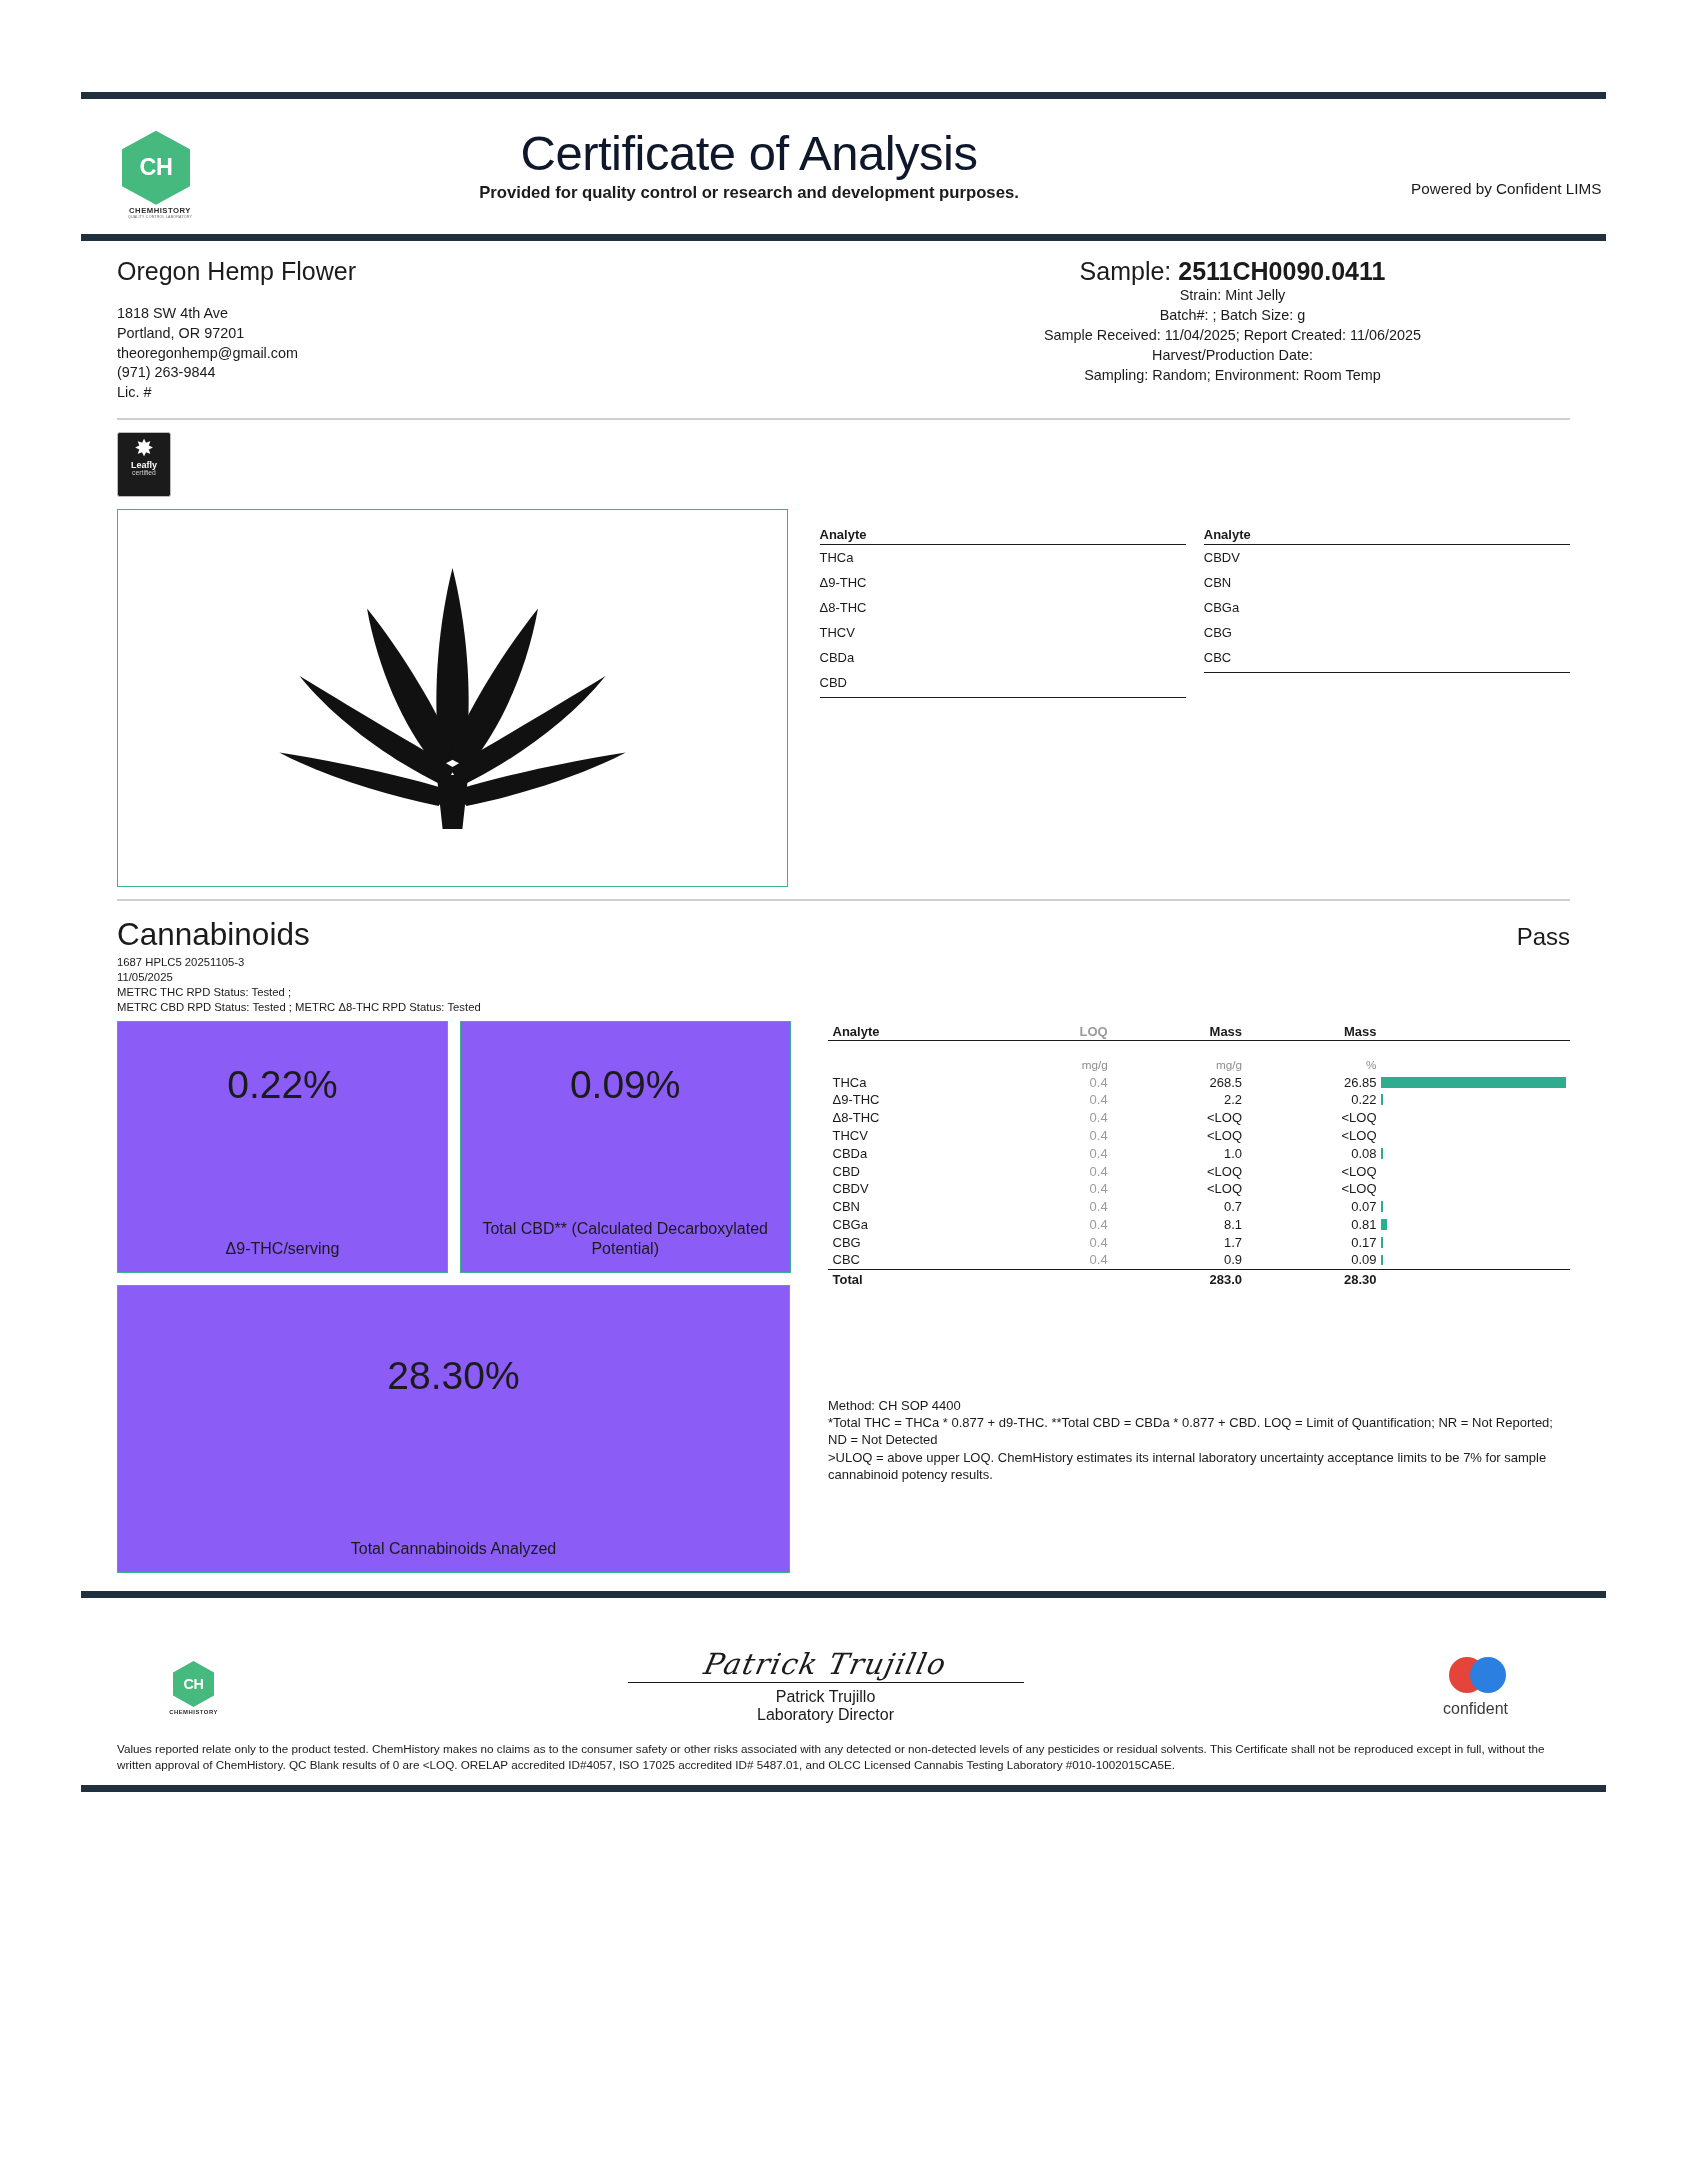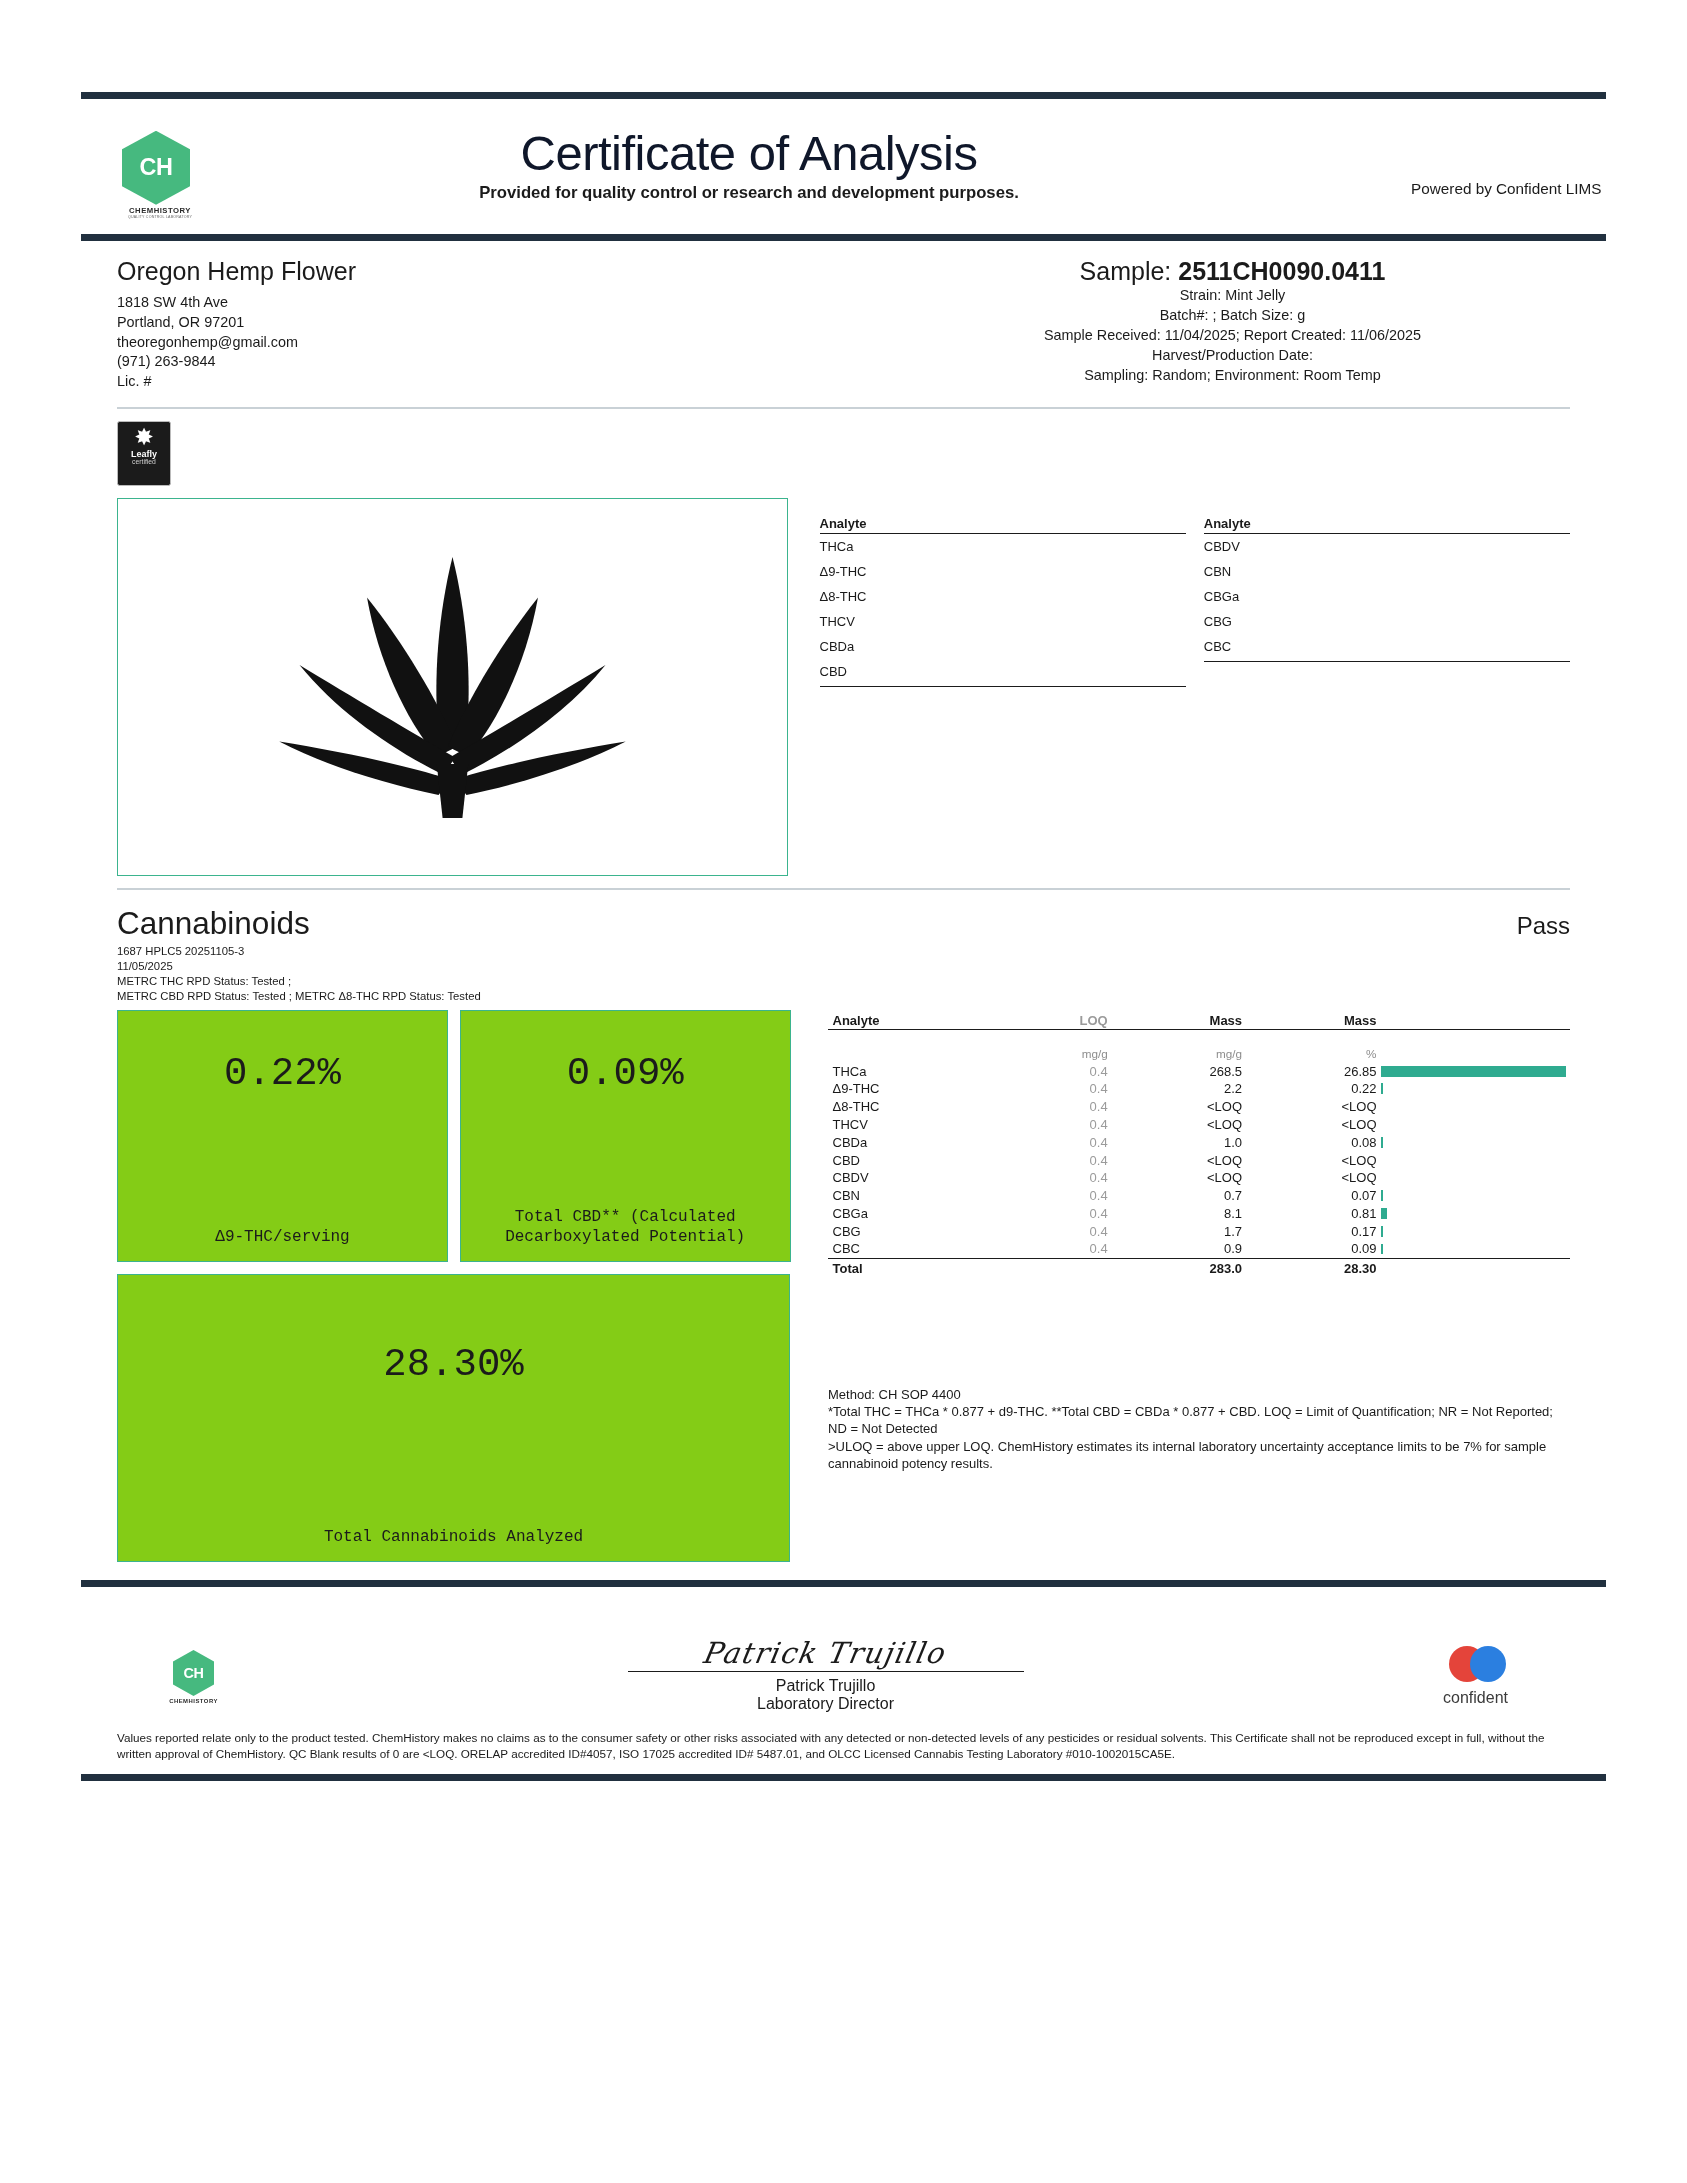--- a/index.html
+++ b/index.html
@@ -89,21 +89,21 @@
 
   
   .info-band {
     display:flex;
     padding: 16px 36px 13.5px 36px;
   }
   .client { flex: 1; }
   .client-name {
     font-size: 25px;
     font-weight: 400;
-    margin-bottom: 7px;
+    margin-bottom: 18px;
     color:#1b1b1b;
   }
   .client-line {
     font-size: 14.4px;
     line-height: 1.36;
     color:#1b1b1b;
   }
   .sample { width: 675px; text-align: center; }
   .sample-id {
     font-size: 25px;
@@ -195,22 +195,21 @@
     gap: 27px;
   }
   .boxes { width: 684px; }
   .box-row { display:flex; gap: 11.7px; }
   .vbox {
     border: 1.8px solid #3bb48e;
     height: 252px;
     display:flex; flex-direction:column;
     align-items:center; justify-content:space-between;
     padding: 41px 9px 13.5px 9px;
-    background:#84cc16;
-    font-family:Liberation Mono, monospace;
+    background:#8b5cf6;
   }
   .vbox.half { width: 331px; }
   .vbox.full { width: 673px; height: 288px; margin-top: 11.7px; padding-top: 68px;}
   .vbox .big { font-size: 39px; color:#1b1b1b; font-weight: 400;}
   .vbox .cap { font-size: 16px; text-align:center; line-height:1.22; color:#1b1b1b;}
 
   
   .results { flex:1; padding-top: 2.7px;}
   table.res { width: 100%; border-collapse: collapse; font-size: 13px;}
   table.res th {

